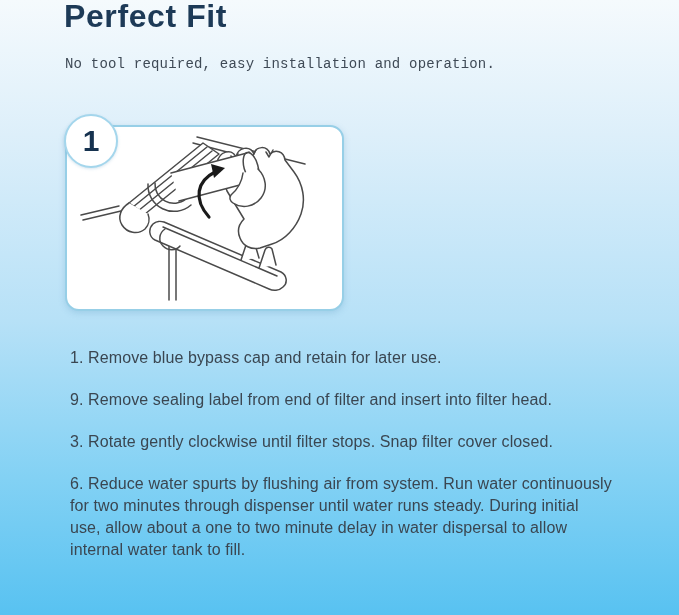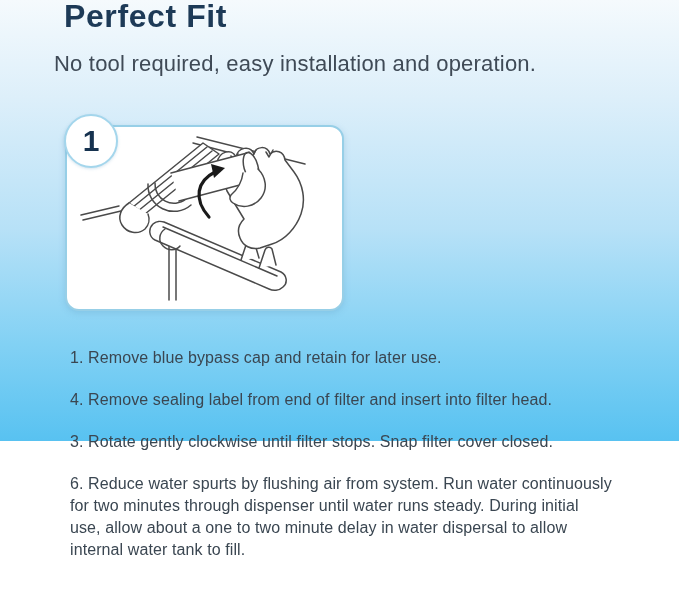--- a/index.html
+++ b/index.html
@@ -1,31 +1,31 @@
 <!DOCTYPE html>
 <html><head>
 <meta charset="utf-8">
 <style>
   html,body{margin:0;padding:0;}
   body{
     width:679px;height:615px;overflow:hidden;
     font-family:"Liberation Sans",sans-serif;
   }
   .page{
-    position:relative;width:679px;height:441px;
+    position:relative;width:679px;height:615px;
     background:linear-gradient(180deg,#f5fafd 0%,#ddeffa 22%,#b7e1f7 52%,#82d1f4 78%,#58c2f1 100%);
   }
   .title{
     position:absolute;left:64px;top:-2px;margin:0;
     font-size:32px;line-height:36px;font-weight:bold;
     color:#1d3a57;letter-spacing:.6px;
   }
   .subtitle{
-    position:absolute;left:54px;top:50px;margin:0;
-    font-size:22px;line-height:28px;color:#3f4a56;letter-spacing:.2px;
+    position:absolute;left:65px;top:50px;margin:0;
+    font-size:14px;line-height:28px;color:#3f4a56;letter-spacing:.2px;font-family:Liberation Mono, monospace;
   }
   .illus-box{
     position:absolute;left:65px;top:125px;width:279px;height:186px;
     box-sizing:border-box;background:#ffffff;
     border:2px solid #97cfe7;border-radius:14px;
     box-shadow:0 2px 6px rgba(90,150,190,.28);
   }
   .illus-box svg{display:block;margin:2px 0 0 2px;}
   .badge{
     position:absolute;left:64px;top:114px;width:54px;height:54px;
@@ -117,18 +117,18 @@
       </g>
     </svg>
   </div>
 
   <div class="badge">
     <span>1</span>
   </div>
 
   <ul class="instructions">
     <li>1. Remove blue bypass cap and retain for later use.</li>
-    <li>4. Remove sealing label from end of filter and insert into filter head.</li>
+    <li>9. Remove sealing label from end of filter and insert into filter head.</li>
     <li>3. Rotate gently clockwise until filter stops. Snap filter cover closed.</li>
     <li>6. Reduce water spurts by flushing air from system. Run water continuously for two minutes through dispenser until water runs steady. During initial use, allow about a one to two minute delay in water dispersal to allow internal water tank to fill.</li>
   </ul>
 
 </div>
 
 </body></html>

